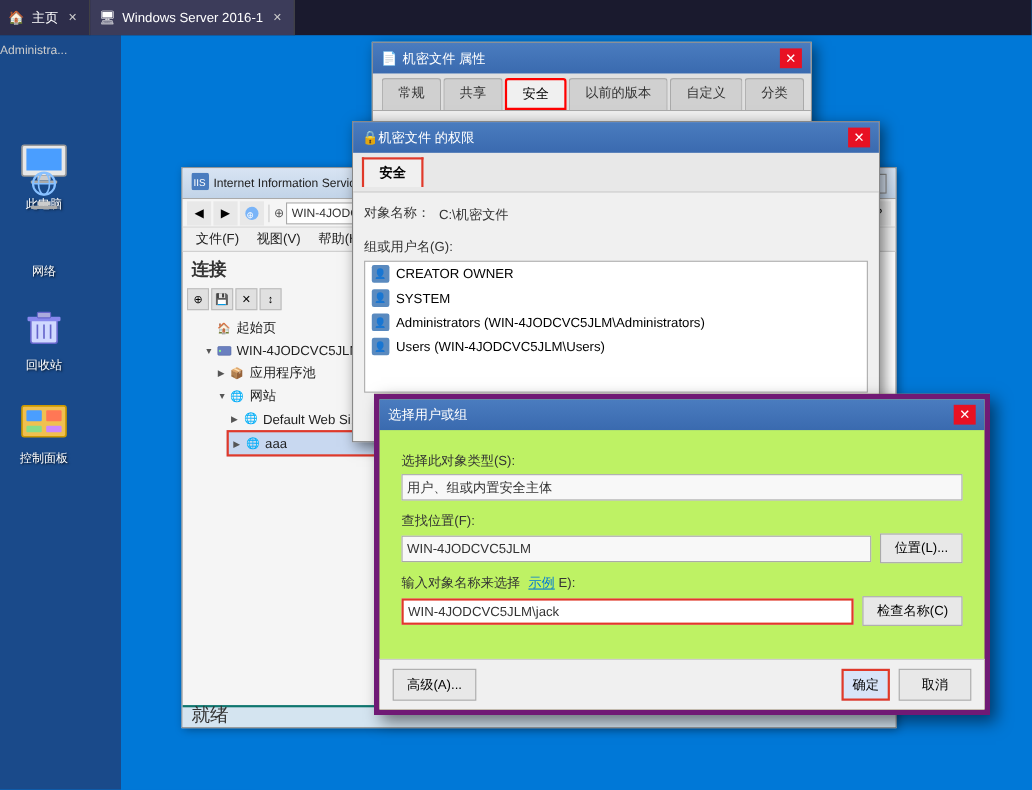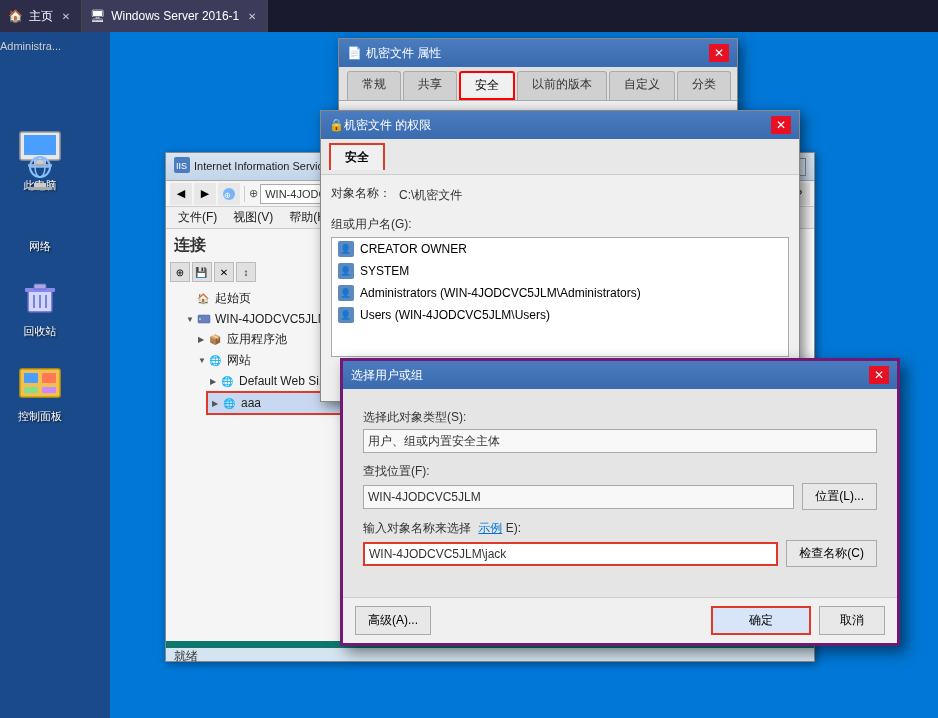--- a/index.html
+++ b/index.html
@@ -253,25 +253,25 @@
       flex: 1;
       background: #fff;
       padding: 8px;
       overflow-y: auto;
     }
 
     
     .status-bar {
       height: 20px;
       background: #d4e4f0;
-      border-top: 7px solid #0f766e;
-      display: flex;
-      align-items: flex-start;
+      border-top: 2px solid #0f766e;
+      display: flex;
+      align-items: flex-end;
       padding: 0 8px;
-      font-size: 12px;
+      font-size: 17px;
       color: #333;
     }
 
     
     .dialog-overlay {
       position: absolute;
       z-index: 100;
     }
 
     .dialog-window {
@@ -406,22 +406,22 @@
       padding-right: 8px;
       margin-bottom: 8px;
     }
 
     
     .select-user-dialog {
       position: absolute;
       top: 358px;
       left: 340px;
       width: 560px;
-      background: #e5e5e5;
-      border: 3px solid #701a75;
+      background: #bef264;
+      border: 5px solid #701a75;
       box-shadow: 6px 6px 14px rgba(0,0,0,0.5);
       z-index: 200;
     }
 
     .select-user-titlebar {
       height: 28px;
       background: linear-gradient(to bottom, #4a7cbf, #3a6aaf);
       display: flex;
       align-items: center;
       padding: 0 8px;
@@ -770,19 +770,19 @@
         <div class="form-row">
           <input class="form-input input-highlighted" type="text" value="WIN-4JODCVC5JLM\jack" style="">
           <button class="form-btn">检查名称(C)</button>
         </div>
       </div>
     </div>
 
     <div class="bottom-btn-row">
       <button class="form-btn">高级(A)...</button>
       <div style="display:flex; gap:8px;">
-        <button class="form-btn primary highlight-box" style="padding: 4px 36px; border: 2px solid #e0392a; margin-left: 47px;">确定</button>
+        <button class="form-btn primary highlight-box" style="padding: 4px 8px; border: 2px solid #e0392a; margin-left: 47px;">确定</button>
         <button class="form-btn" style="padding: 4px 20px;">取消</button>
       </div>
     </div>
   </div>
 
 </div>
 
 </body></html>

